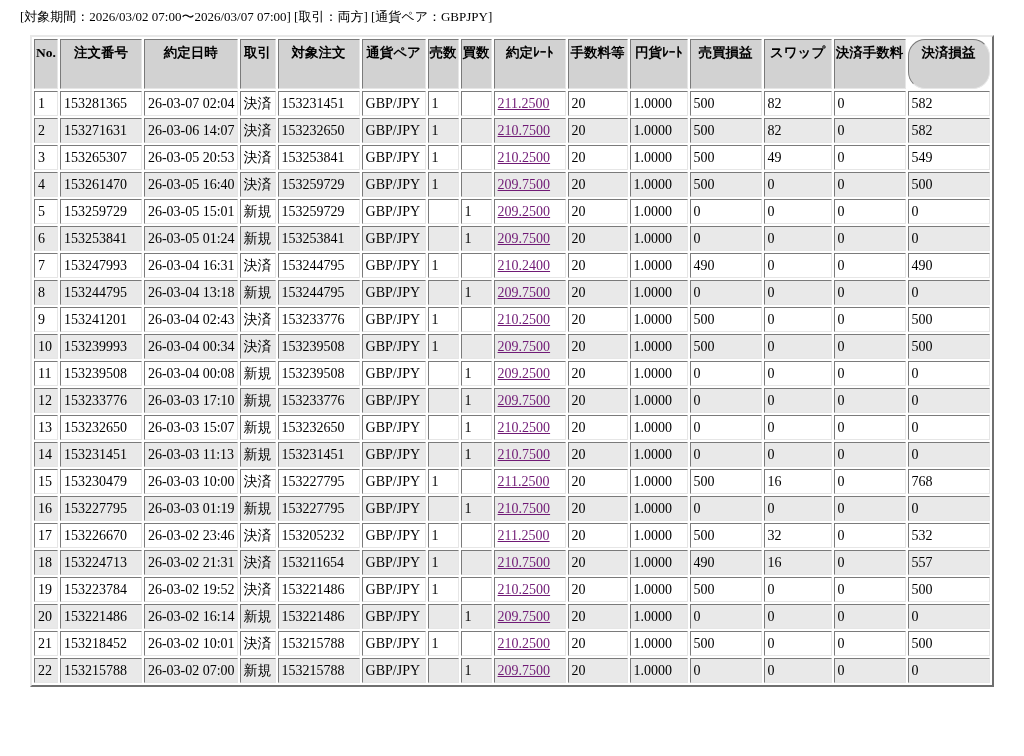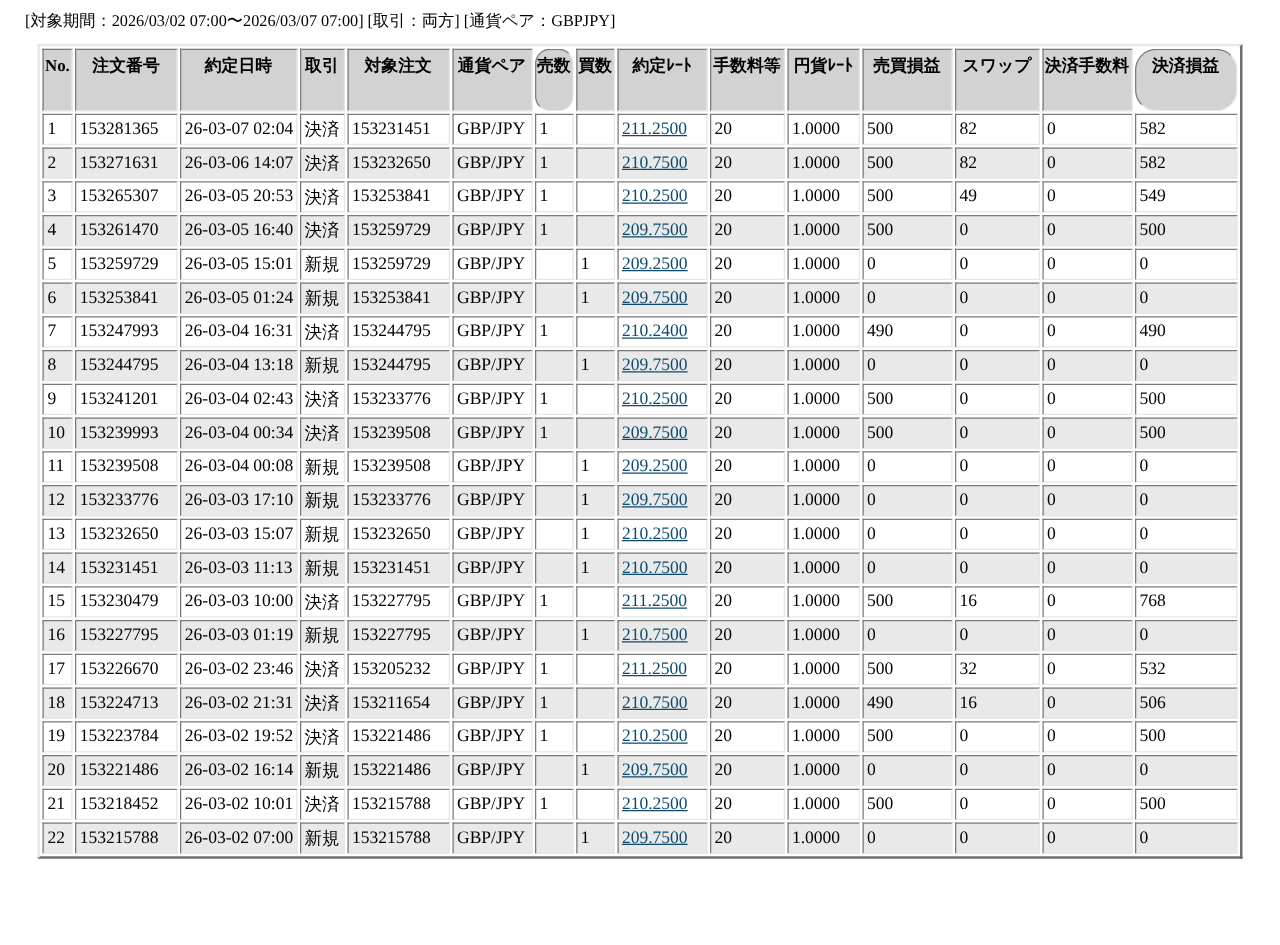--- a/index.html
+++ b/index.html
@@ -48,21 +48,21 @@
   table.report td {
     background: #ffffff;
     font-size: 14px;
     height: 25px;
     padding: 1px 2px 1px 3px;
     vertical-align: middle;
     text-align: left;
   }
   table.report tr.alt td { background: #e9e9e9; }
   table.report a {
-    color: #0c4a6e;
+    color: #701a75;
   }
 </style>
 </head>
 <body>
 
 <div class="wrap">
 
   <div class="filter-bar">
     <span>[対象期間：2026/03/02 07:00〜2026/03/07 07:00]</span>
     <span>[取引：両方]</span>
@@ -71,21 +71,21 @@
 
   <table class="report">
     <thead>
       <tr>
           <th style="width: 22px;">No.</th>
           <th style="width: 82px;">注文番号</th>
           <th style="width: 90px;">約定日時</th>
           <th style="width: 36px;">取引</th>
           <th style="width: 82px;">対象注文</th>
           <th style="width: 64px;">通貨ペア</th>
-          <th style="width: 24px; border-radius: 12px;">売数</th>
+          <th style="width: 24px;">売数</th>
           <th style="width: 24px;">買数</th>
           <th style="width: 72px;">約定ﾚｰﾄ</th>
           <th style="width: 60px;">手数料等</th>
           <th style="width: 58px;">円貨ﾚｰﾄ</th>
           <th style="width: 72px;">売買損益</th>
           <th style="width: 68px;">スワップ</th>
           <th style="width: 72px;">決済手数料</th>
           <th style="width: 82px; border-radius: 17px;">決済損益</th>
         </tr>
     </thead>
@@ -387,21 +387,21 @@
           <td>153211654</td>
           <td>GBP/JPY</td>
           <td>1</td>
           <td></td>
           <td><a href="#">210.7500</a></td>
           <td>20</td>
           <td>1.0000</td>
           <td>490</td>
           <td>16</td>
           <td>0</td>
-          <td>506</td>
+          <td>557</td>
         </tr>
         <tr>
           <td>19</td>
           <td>153223784</td>
           <td>26-03-02 19:52</td>
           <td>決済</td>
           <td>153221486</td>
           <td>GBP/JPY</td>
           <td>1</td>
           <td></td>

